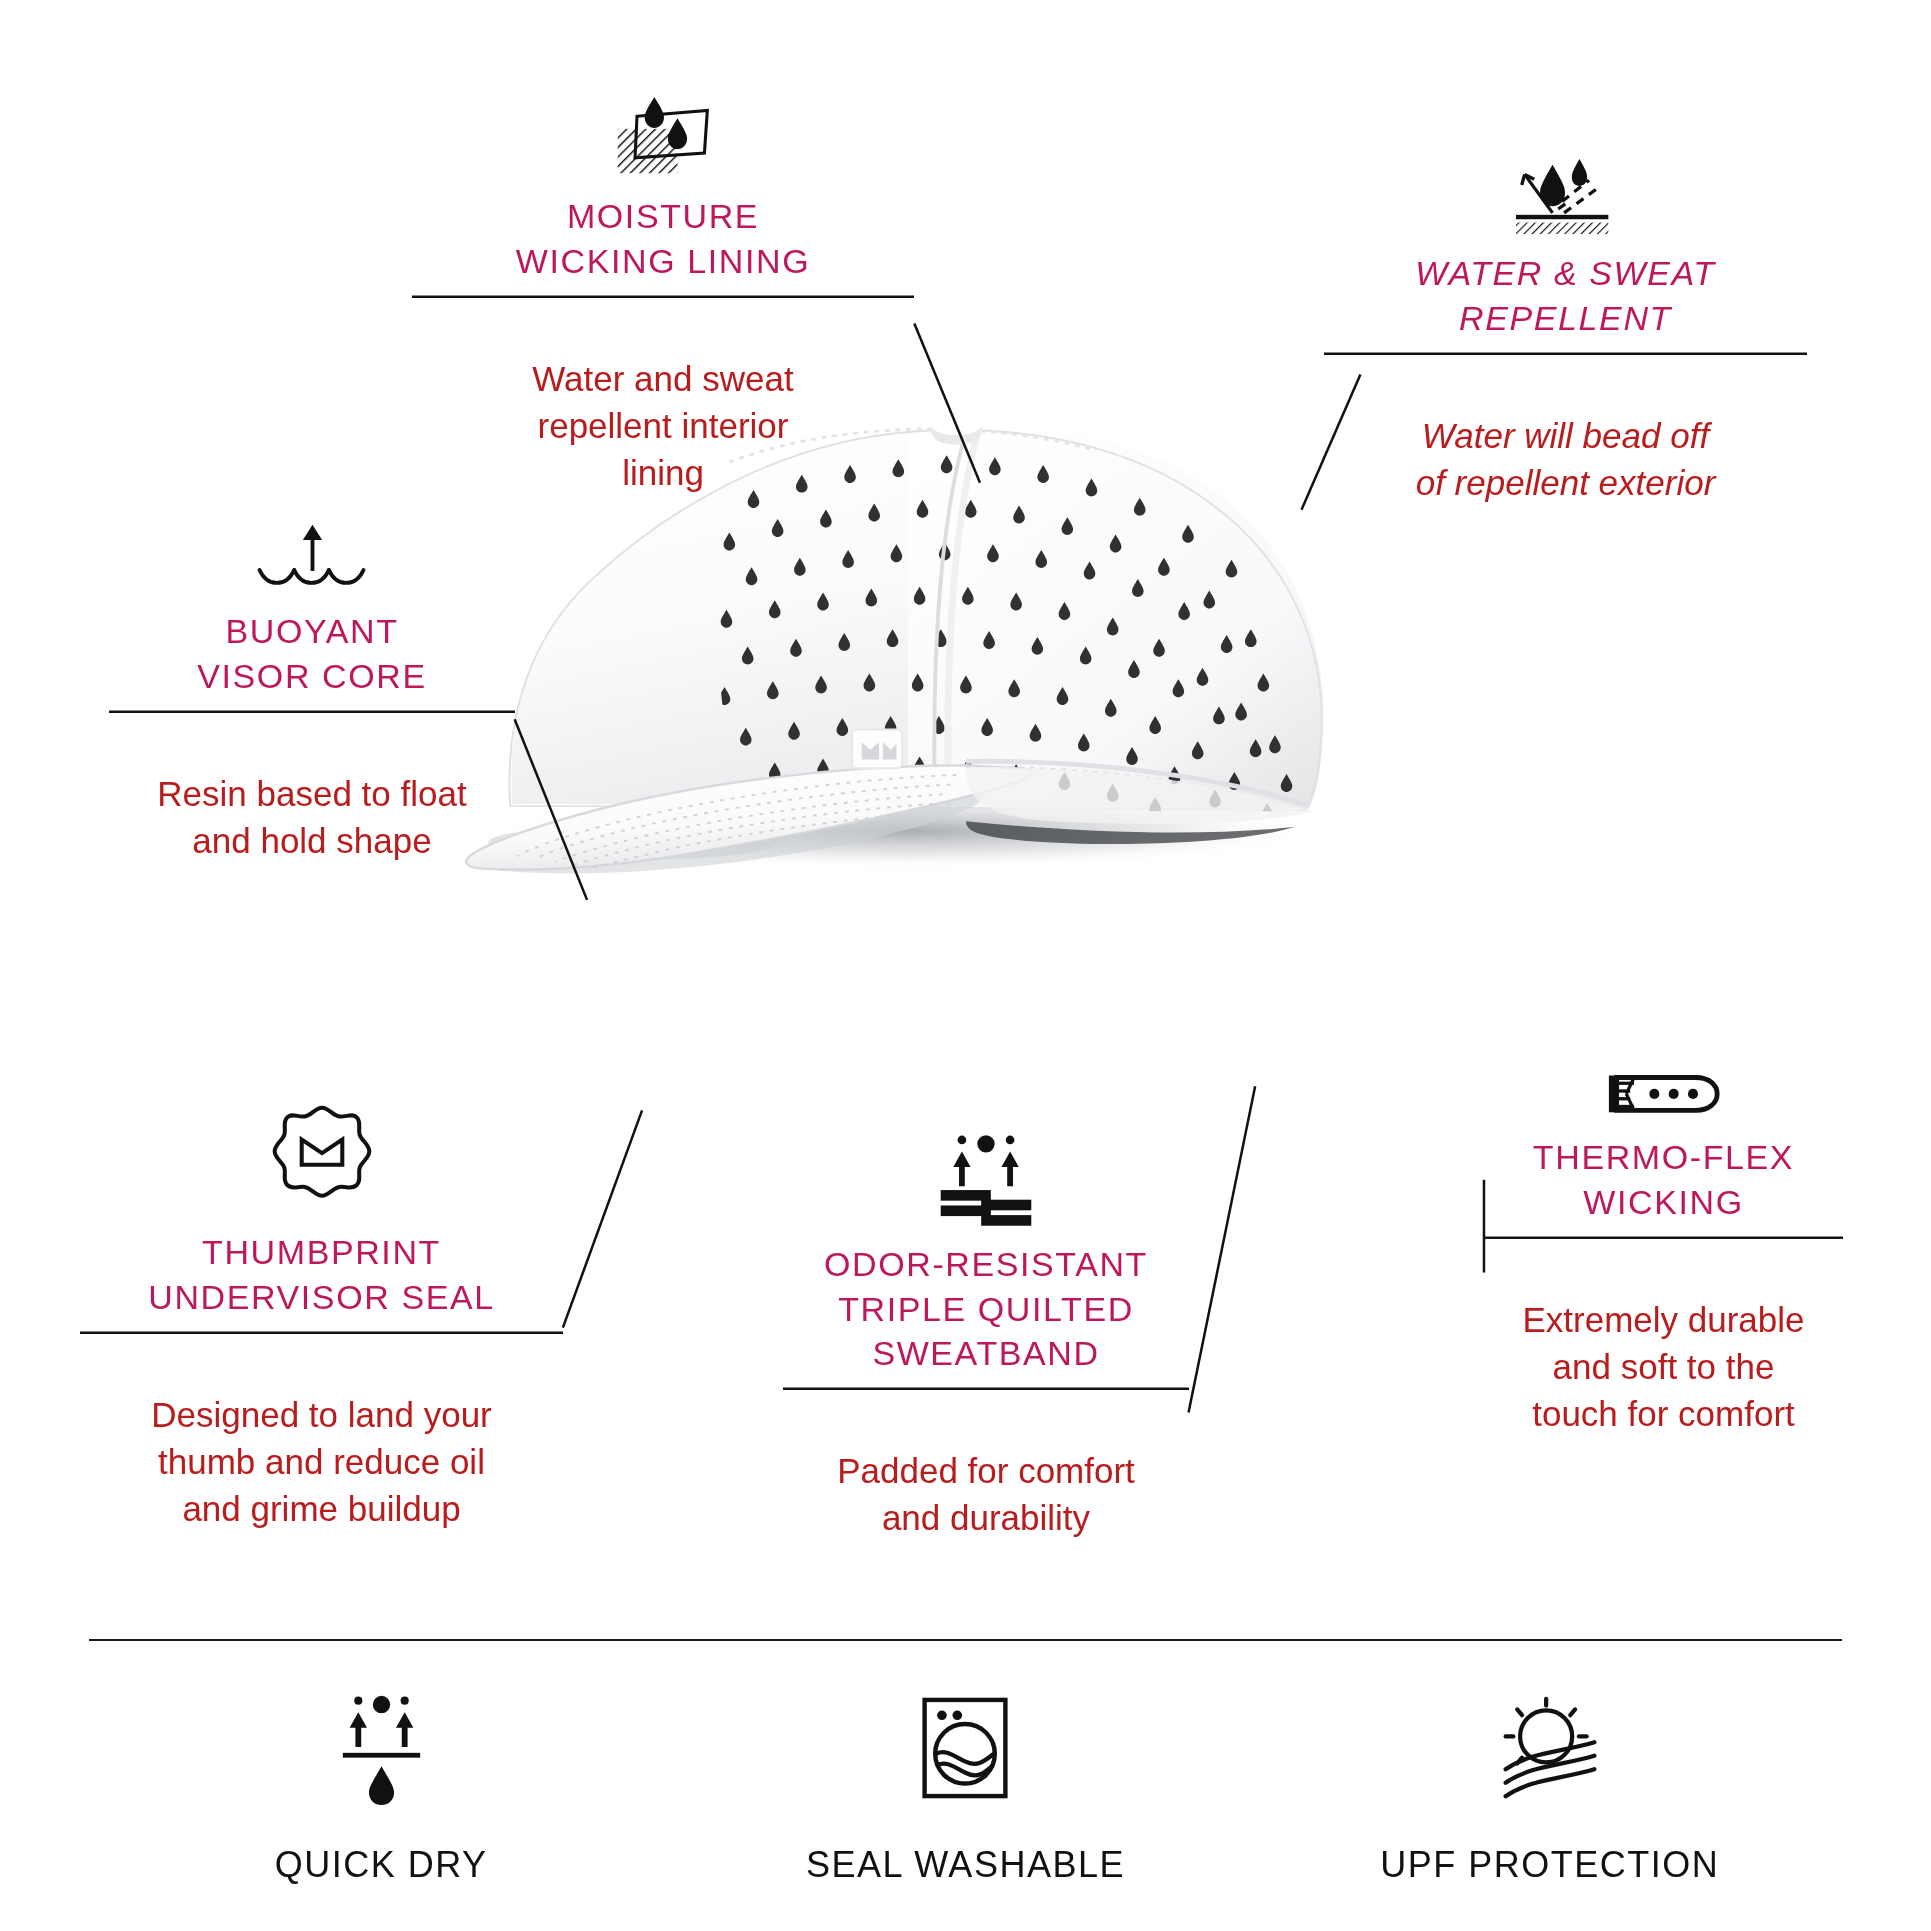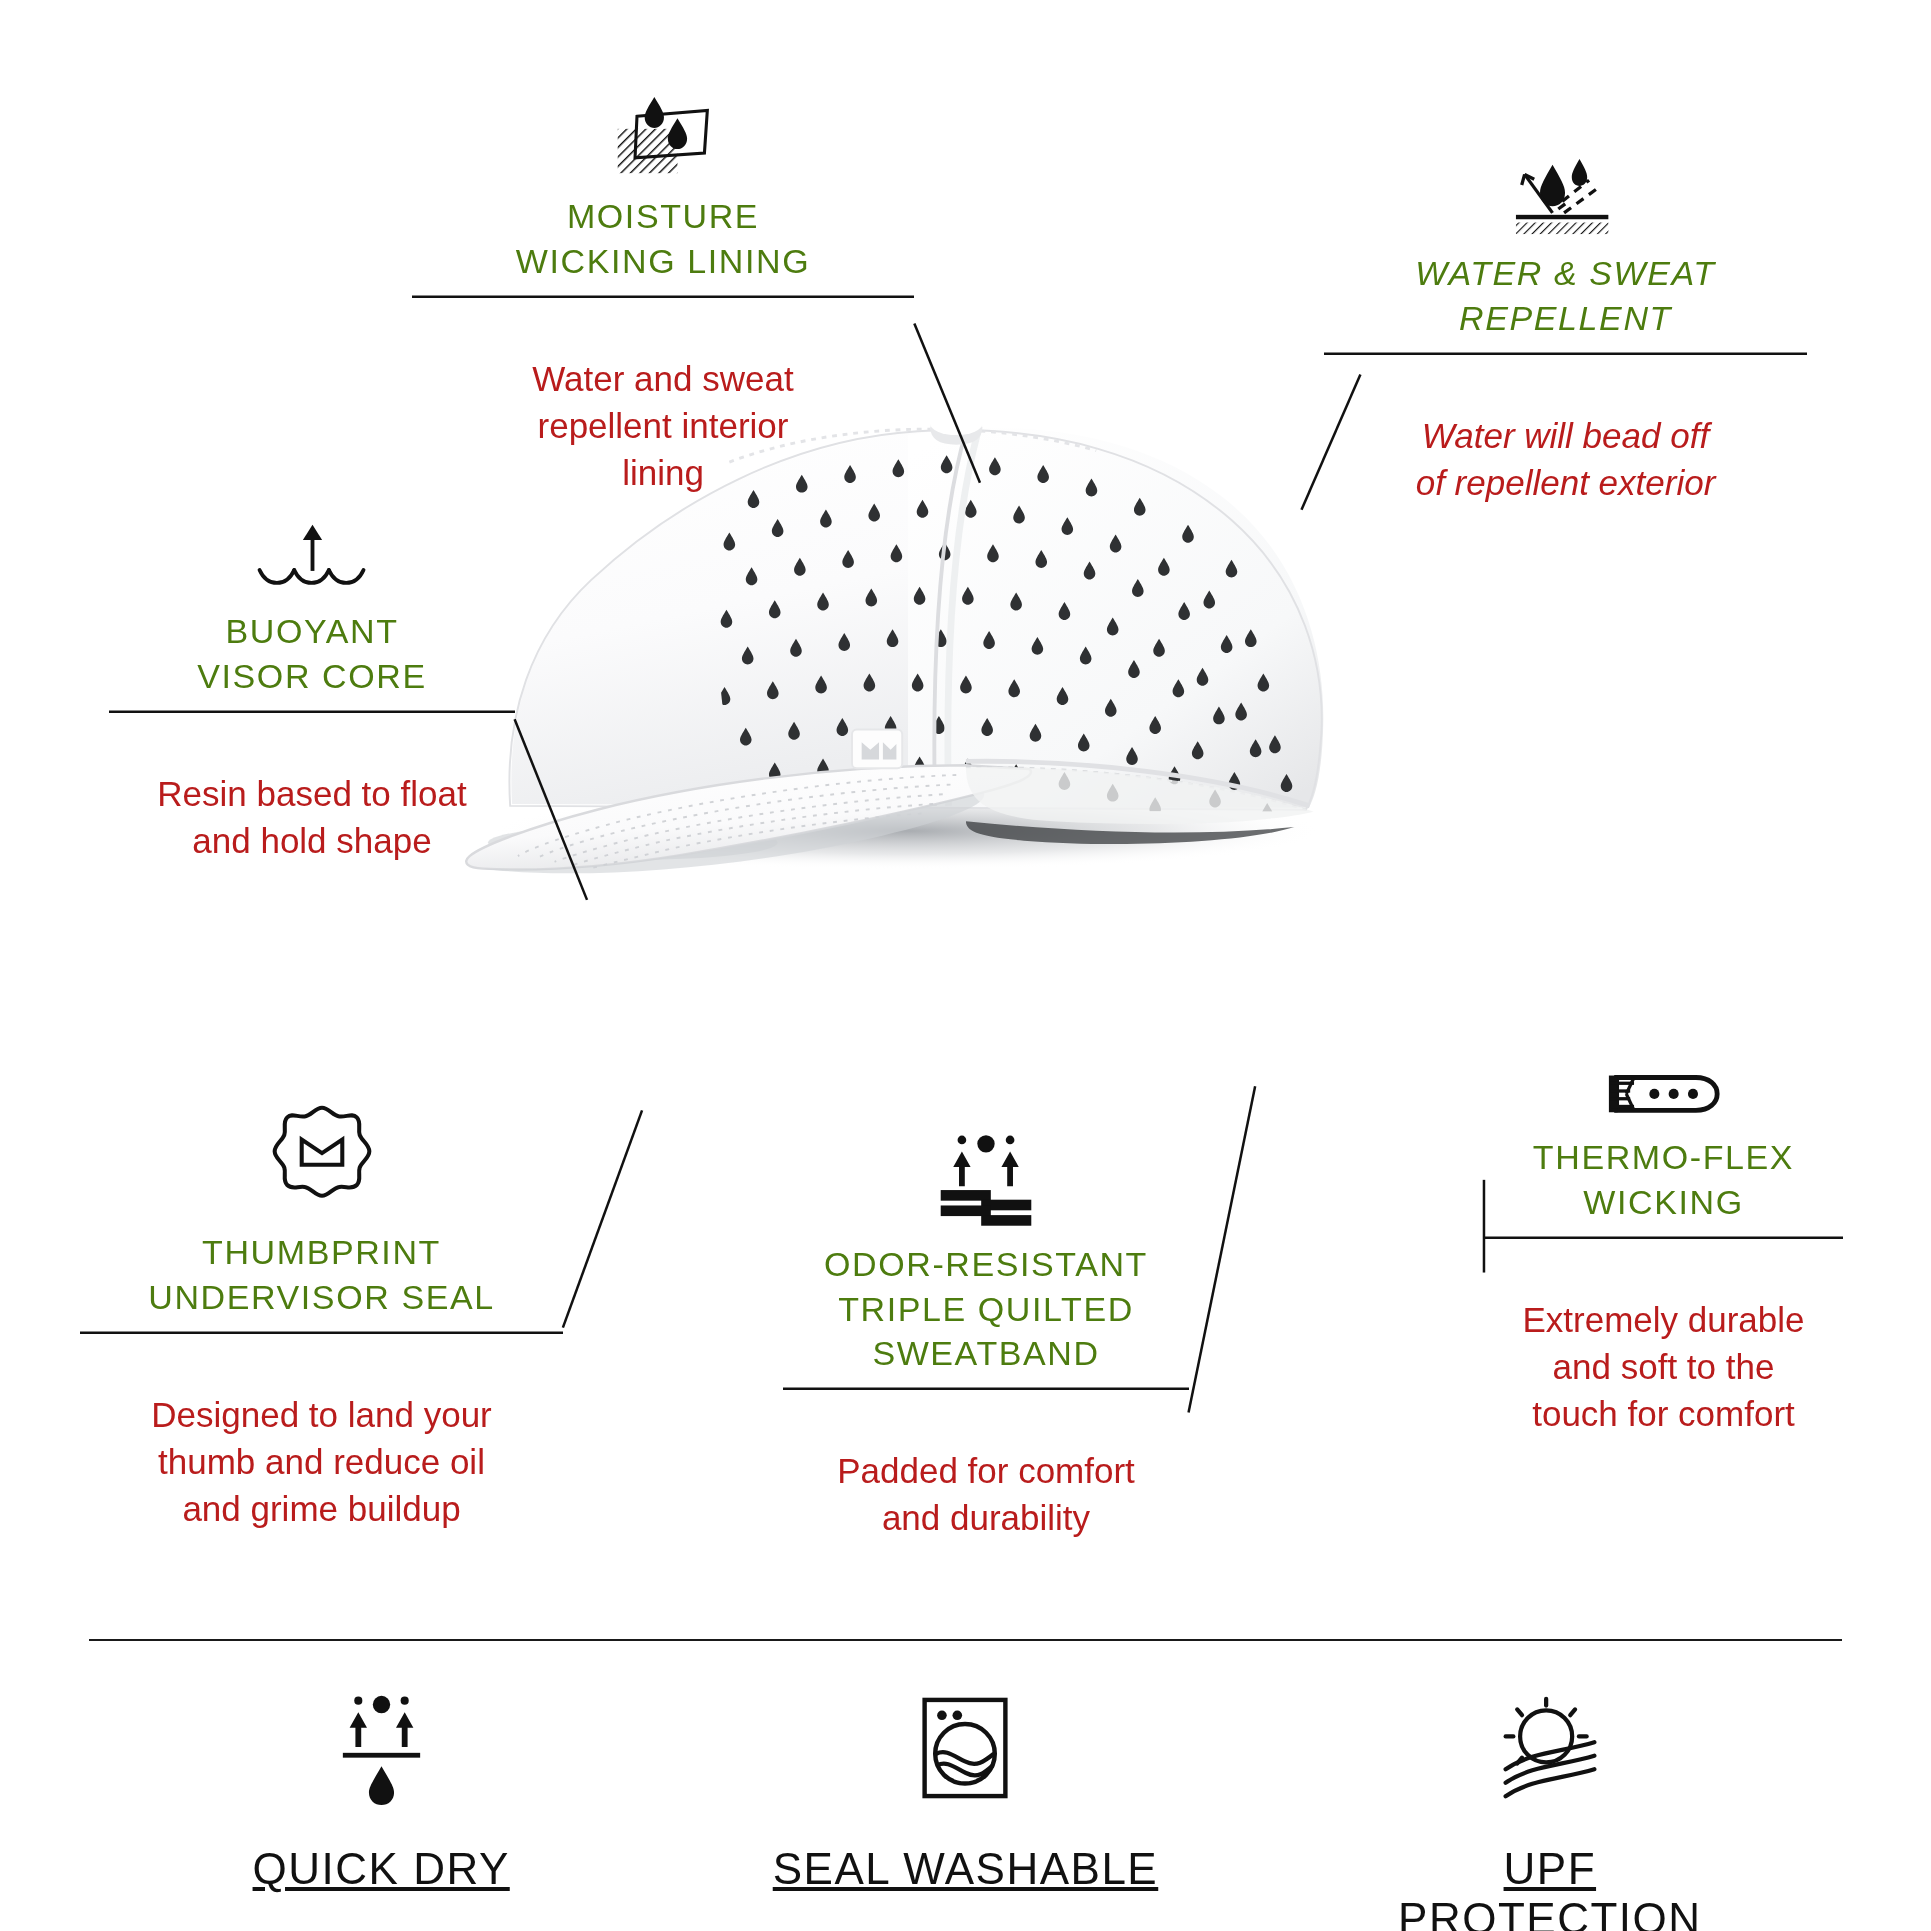--- a/index.html
+++ b/index.html
@@ -16,21 +16,21 @@
   .callout { position: absolute; }
   .callout .icon-wrap { display: flex; justify-content: center; align-items: flex-end; }
   .callout .title {
     text-align: center;
     font-size: 34px;
     letter-spacing: 1.6px;
     line-height: 1.30;
     font-weight: 400;
     white-space: pre-line;
     margin-top: 15.4px;
-    color: #4d7c0f;
+    color: #be185d;
   }
   .callout .desc {
     text-align: center;
     font-size: 35px;
     line-height: 1.34;
     font-weight: 400;
     white-space: pre-line;
     color: #b91c1c;
   }
   .rule-wrap { position: relative; height: 73px; }
@@ -45,21 +45,21 @@
     position: absolute; left: 89px; top: 1639px;
     width: 1753px; height: 1.9px; background: #1a1a1a;
   }
   #care-row {
     position: absolute; left: 89px; top: 1685px; width: 1753px;
     display: flex; justify-content: space-around; align-items: flex-start;
   }
   .care-item { width: 406px; display: flex; flex-direction: column; align-items: center; }
   .care-item .care-icon { height: 126px; display: flex; align-items: center; justify-content: center; }
   .care-item .care-label {
-    margin-top: 33px; font-size: 44px; letter-spacing: 1.5px; text-align: center; color: #111; text-decoration: underline;
+    margin-top: 33px; font-size: 36px; letter-spacing: 1.5px; text-align: center; color: #111;
   }
 </style>
 </head>
 <body>
 
 <div id="stage">
 
   <div id="hat">
     <svg width="1236" height="483" viewBox="0 0 1280 500">
       <defs>

